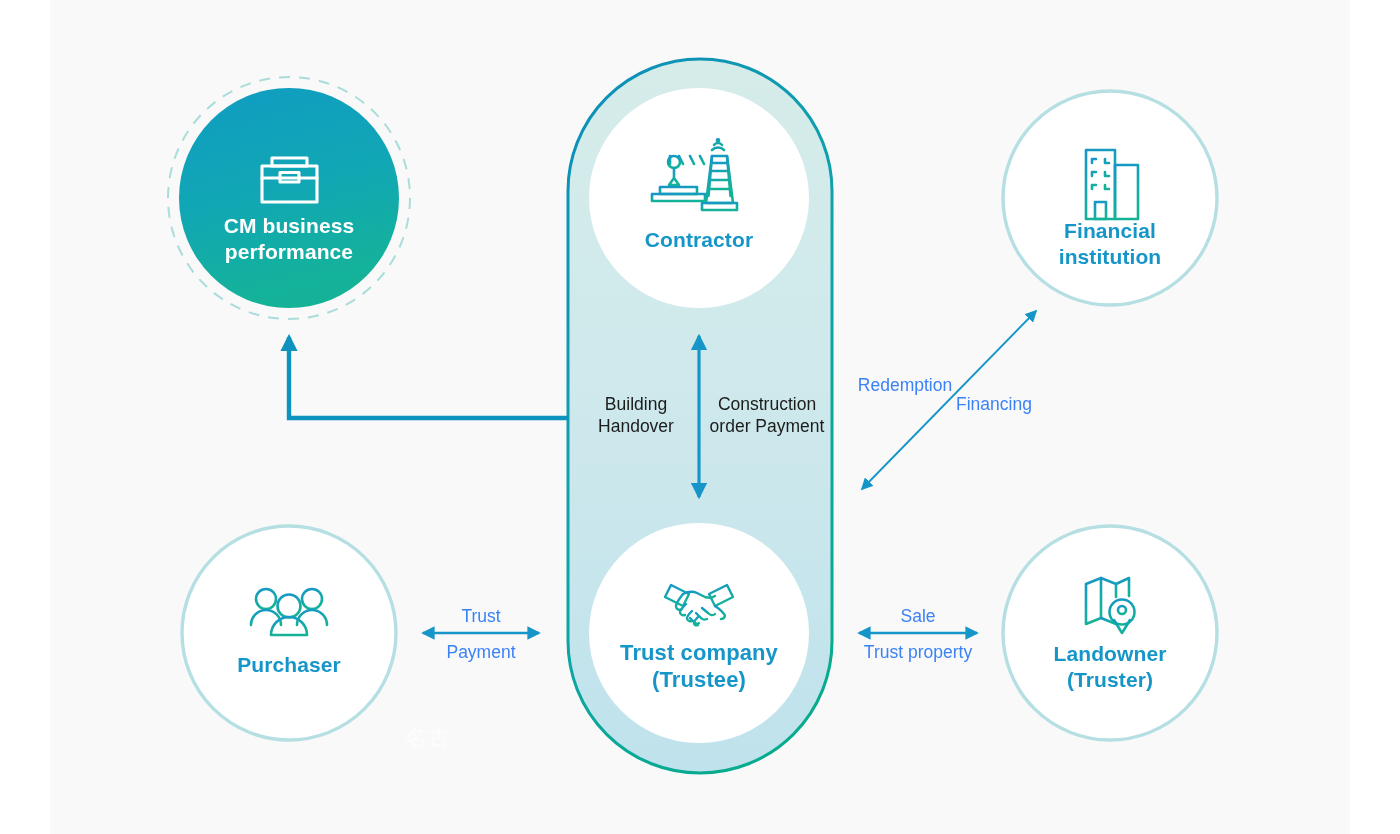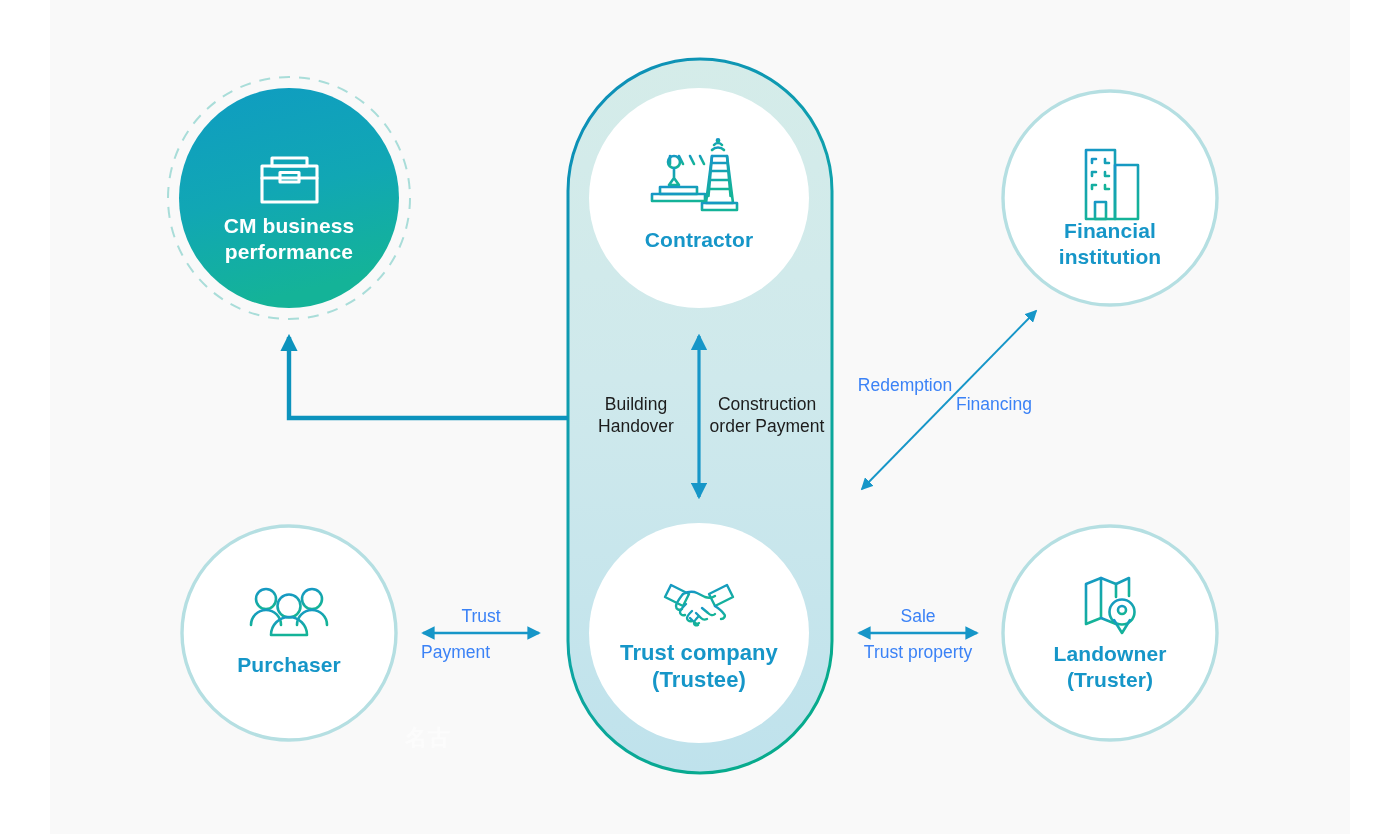--- a/index.html
+++ b/index.html
@@ -208,20 +208,20 @@
 
   <div class="flow-label flow-dark" style="left:706px;top:394px;width:122px;text-align:center;">Construction
 order Payment</div>
 
   <div class="flow-label flow-teal" style="left:845px;top:375px;width:120px;text-align:center;">Redemption</div>
 
   <div class="flow-label flow-teal" style="left:944px;top:394px;width:100px;text-align:center;">Financing</div>
 
   <div class="flow-label flow-teal" style="left:421px;top:606px;width:120px;text-align:center;">Trust</div>
 
-  <div class="flow-label flow-teal" style="left:421px;top:642px;width:120px;text-align:left;">Payment</div>
+  <div class="flow-label flow-teal" style="left:421px;top:642px;width:120px;text-align:center;">Payment</div>
 
   <div class="flow-label flow-teal" style="left:858px;top:606px;width:120px;text-align:center;">Sale</div>
 
   <div class="flow-label flow-teal" style="left:848px;top:642px;width:140px;text-align:center;">Trust property</div>
 
   <div class="watermark">名古</div>
 </div>
 
 </body></html>

